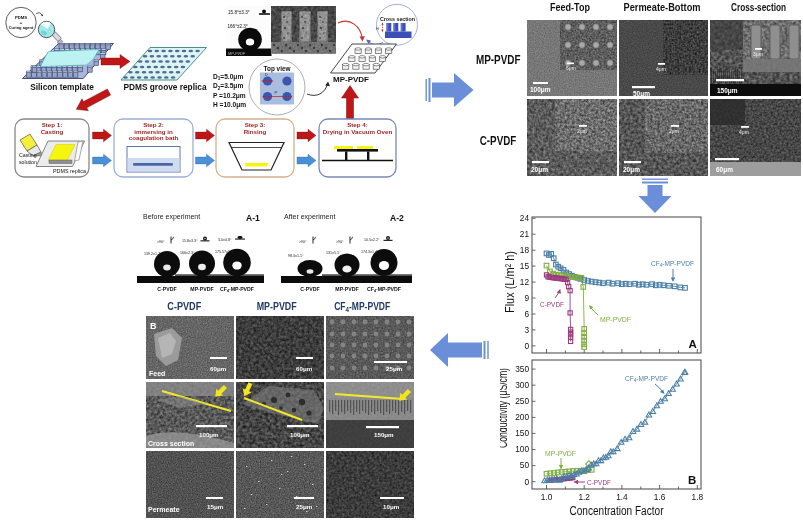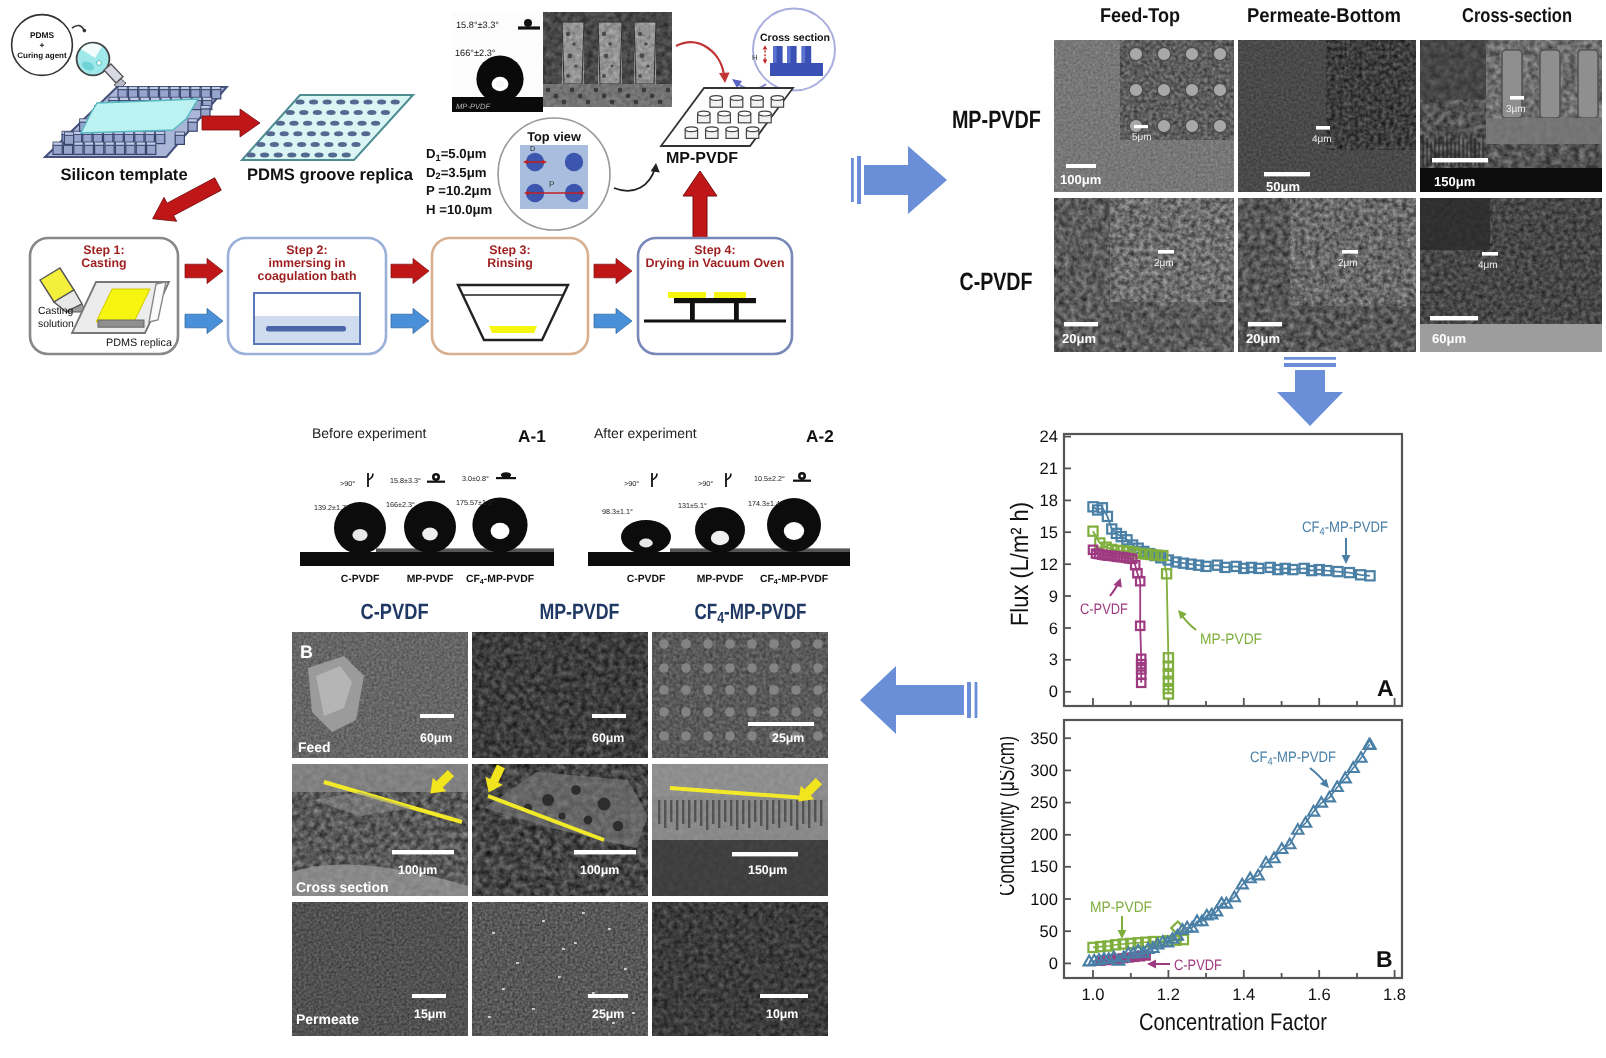--- a/index.html
+++ b/index.html
@@ -793,21 +793,21 @@
 <text x="45" y="251" font-size="7.6" textLength="31" lengthAdjust="spacingAndGlyphs" fill="#7fae3d">MP-PVDF</text>
 <line x1="61" y1="253" x2="61" y2="262" stroke="#7fae3d" stroke-width="1"></line>
         <path d="M61 264.5 L58.8 260 L63.2 260 Z" fill="#7fae3d"></path>
 <text x="87" y="280" font-size="7.6" textLength="24" lengthAdjust="spacingAndGlyphs" fill="#9e3a80">C-PVDF</text>
 <line x1="85" y1="277" x2="76" y2="277" stroke="#9e3a80" stroke-width="1"></line>
         <path d="M73.5 277 L78 274.8 L78 279.2 Z" fill="#9e3a80"></path>
 <text x="188" y="278.5" font-size="11.5" font-weight="bold" fill="#111">B</text>
 <text x="7" y="203" font-size="12" fill="#111" transform="rotate(-90 7 203)" text-anchor="middle" textLength="80" lengthAdjust="spacingAndGlyphs">Conductivity (μS/cm)</text>
 <text x="116.5" y="310" font-size="12" fill="#111" text-anchor="middle" textLength="94" lengthAdjust="spacingAndGlyphs">Concentration Factor</text>
 </svg></div>
-<div class="abs" style="left:143px;top:205px"><svg width="290" height="110" viewBox="0 0 290 110" font-family="Liberation Sans, sans-serif">
+<div class="abs" style="left:130px;top:205px"><svg width="290" height="110" viewBox="0 0 290 110" font-family="Liberation Sans, sans-serif">
 <text x="13" y="14" font-size="7" fill="#222">Before experiment</text>
 <text x="116" y="16" font-size="8.6" font-weight="bold" fill="#111">A-1</text>
 <text x="154" y="14" font-size="7" fill="#222">After experiment</text>
 <text x="260" y="16" font-size="8.6" font-weight="bold" fill="#111">A-2</text>
 <rect x="7" y="71" width="127" height="7" fill="#0c0c0c"></rect>
 <rect x="45" y="69.2" width="89" height="1.8" fill="#555"></rect>
 <circle cx="37" cy="59" r="13" fill="#0c0c0c"></circle>
         <ellipse cx="37" cy="62.5" rx="3.8" ry="3.0" fill="#e8e8e8"></ellipse>
 <circle cx="72" cy="58.5" r="13" fill="#0c0c0c"></circle>
         <ellipse cx="72" cy="62" rx="3.9" ry="3.2" fill="#eee"></ellipse>

